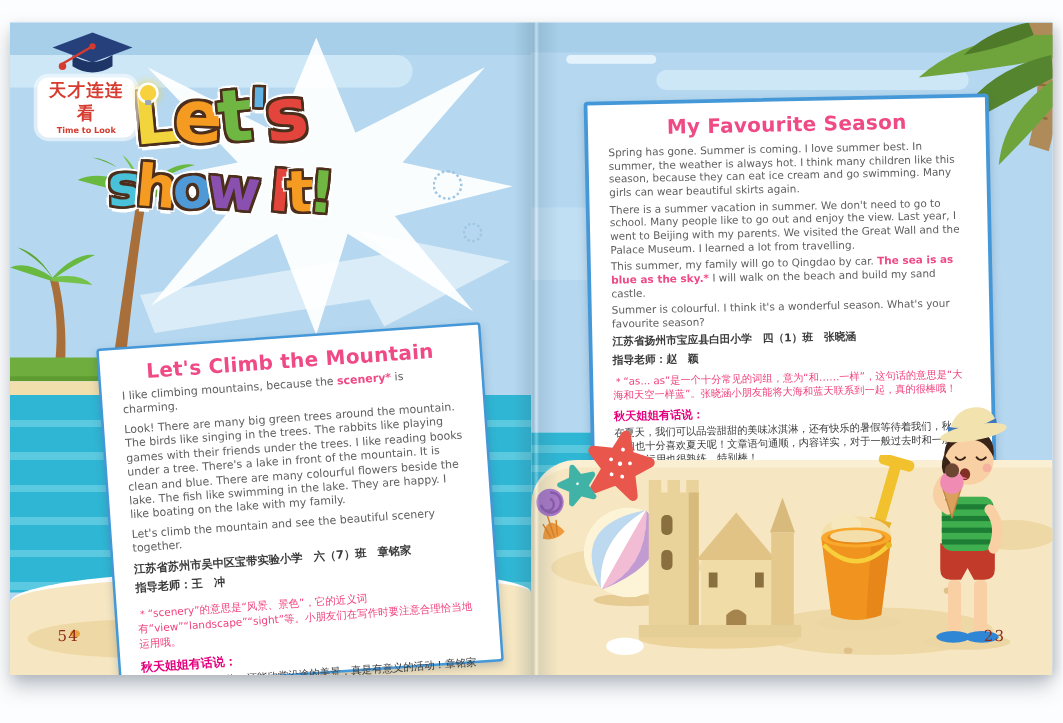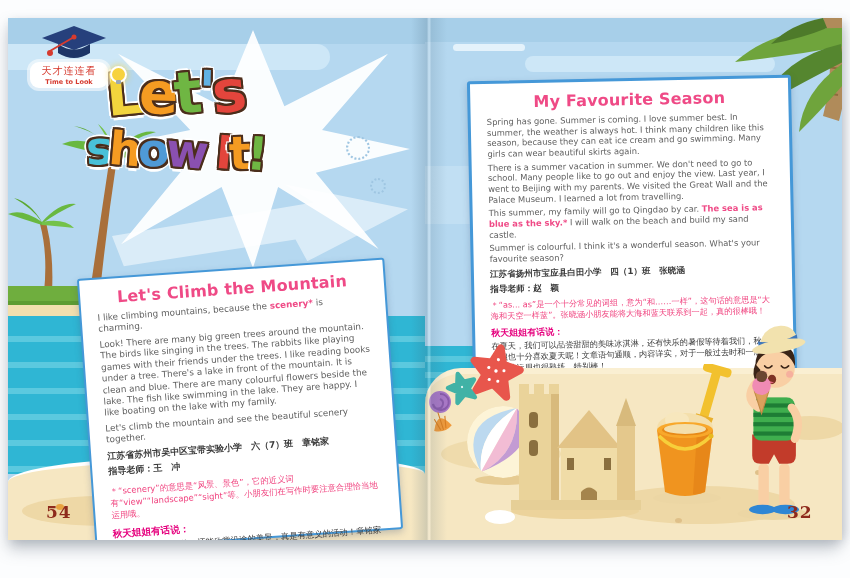--- a/index.html
+++ b/index.html
@@ -57,21 +57,21 @@
     left:146px;top:194px;width:234px;font-size:9px;line-height:1.7;
     color:#9a6fb8;letter-spacing:.5px;
   }
 
   
   #logo{left:20px;top:4px;width:110px;height:86px;}
   #logo .badge{
     position:absolute;left:2px;top:40px;width:70px;background:#fff;border-radius:9px;
     padding:2px 4px;text-align:center;box-shadow:0 0 0 3px rgba(255,255,255,.55);
   }
-  .badge-cn{font-size:10px;font-weight:normal;color:#d63b2f;letter-spacing:1px;}
+  .badge-cn{font-size:14px;font-weight:bold;color:#d63b2f;letter-spacing:1px;}
   .badge-en{font-size:6.5px;font-weight:bold;color:#d63b2f;}
   #bulb{position:absolute;left:84px;top:46px;width:13px;height:13px;border-radius:50%;
         background:#f7d23e;box-shadow:0 0 0 2px #fff,0 0 7px 2px rgba(247,210,62,.9);}
   #bulb:after{content:"";position:absolute;left:4px;top:12px;width:5px;height:4px;background:#9aa7b5;border-radius:1px;}
 
   
   .card{
     position:absolute;background:#fff;border:2px solid #4598d8;border-radius:3px;
     box-shadow:0 3px 7px rgba(60,80,120,.28);
   }
@@ -93,22 +93,22 @@
   #right-card .comment-title{margin:5px 0 0;font-size:9px;}
   .comment{margin:1px 0 0;font-size:8.4px;line-height:1.45;color:#3a3a3a;}
   #right-card .comment{font-size:8.2px;line-height:1.35;}
 
   
   #ocean-right{left:0;top:328px;width:66px;height:60px;background:repeating-linear-gradient(180deg,#2fb6d4 0 10px,#57c8de 10px 16px);}
   #sand-right{left:0;top:350px;width:417px;height:172px;background:#f6e7c2;border-top:6px solid #faefd2;border-radius:36px 0 0 0;}
   #seam{left:403px;top:0;width:36px;height:522px;z-index:40;pointer-events:none;
     background:linear-gradient(90deg,rgba(0,0,0,0) 0%,rgba(60,90,110,.20) 44%,rgba(255,255,255,.28) 50%,rgba(60,90,110,.14) 57%,rgba(0,0,0,0) 100%);}
   .pagenum{
-    position:absolute;font-family:"DejaVu Serif","Liberation Serif",serif;font-weight:bold;
-    font-size:17px;color:#8e2a1c;letter-spacing:1px;z-index:30;
+    position:absolute;font-family:"DejaVu Serif","Liberation Serif",serif;font-weight:normal;
+    font-size:12px;color:#8e2a1c;letter-spacing:1px;z-index:30;
   }
   .z1{z-index:1}.z2{z-index:2}.z3{z-index:3}.z4{z-index:4}.z5{z-index:5}.z6{z-index:6}
 </style>
 </head>
 <body>
 
 <div id="spread">
 
   <div class="page" id="page-left">
     <div class="band b-dark abs z1" style="left:0;top:0;width:417px;height:26px;"></div>
@@ -315,17 +315,17 @@
       <path d="M58,32 q3,4 7,0" stroke="#3a2417" stroke-width="1.6" fill="none" stroke-linecap="round"></path>
       <circle cx="41" cy="40" r="3.4" fill="#f6b09e"></circle>
         <circle cx="66" cy="40" r="3.4" fill="#f6b09e"></circle>
       <ellipse cx="49" cy="45" rx="4" ry="4.6" fill="#7e3124"></ellipse>
       <path d="M45,46 Q47,50 51,48" fill="#e2697f"></path>
       <path d="M32,56 L46,56 L39,78 Z" fill="#dba05c" stroke="#c08744" stroke-width="1"></path>
       <circle cx="39" cy="51" r="9" fill="#f08bb4"></circle>
       <circle cx="39" cy="42" r="5.5" fill="#6b4631"></circle>
     </svg>
 
-    <div class="pagenum" style="left:362px;top:484px;">32</div>
+    <div class="pagenum" style="left:362px;top:484px;">23</div>
   </div>
 
   <div class="abs" id="seam"></div>
 </div>
 
 </body></html>

